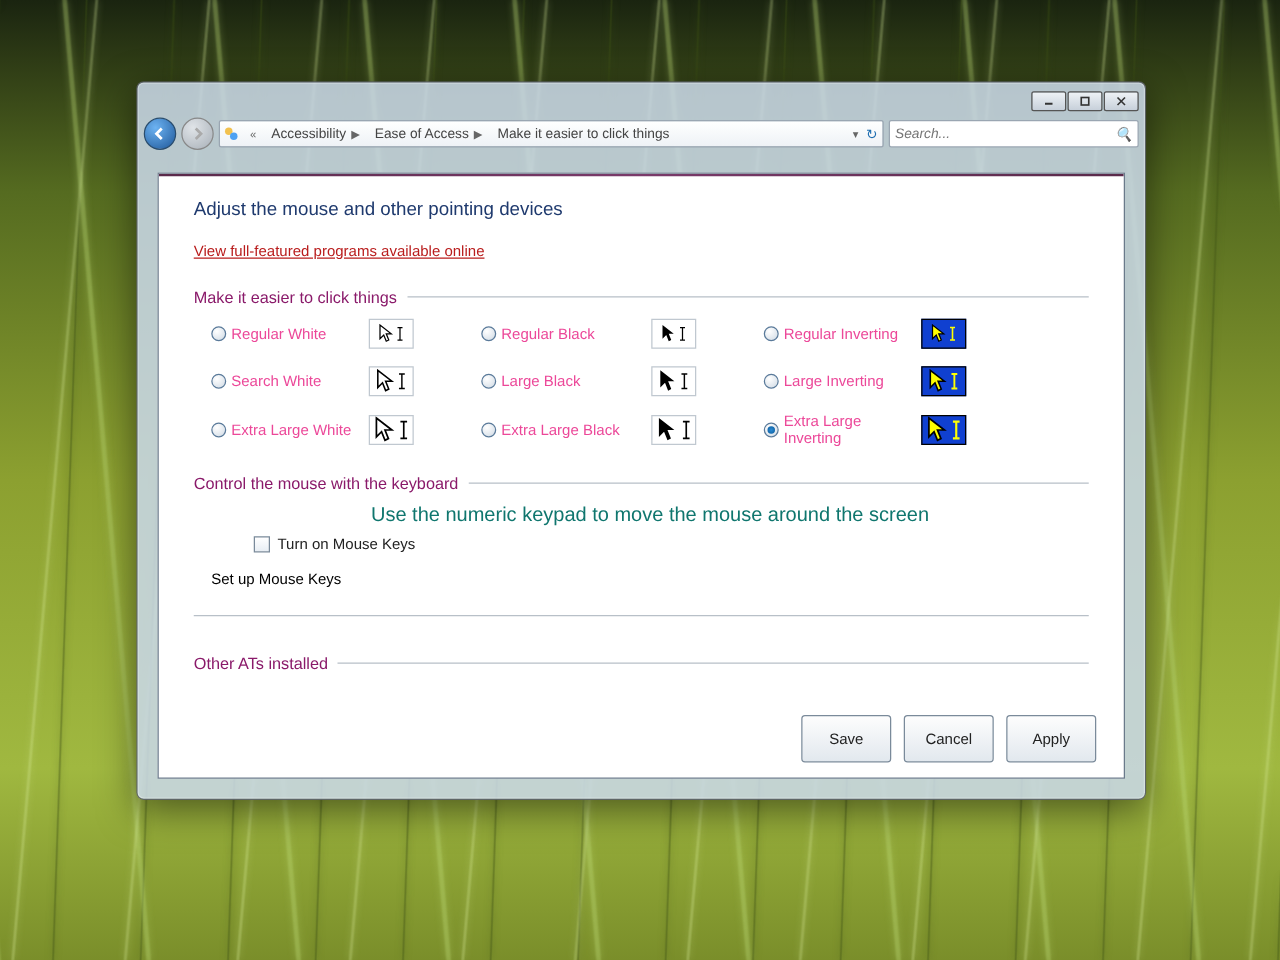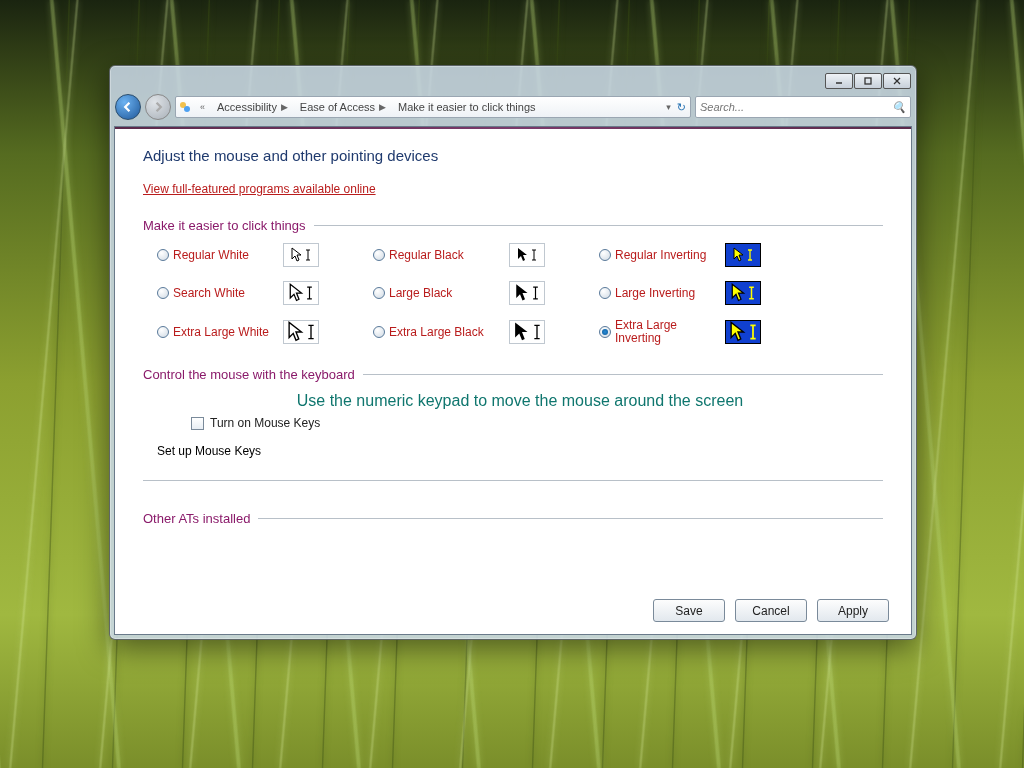--- a/index.html
+++ b/index.html
@@ -59,27 +59,27 @@
   border: 1px solid #9aa6b2; border-radius: 2px;
   display: flex; align-items: center;
   font-size: 11px; color: #444;
   overflow: hidden;
 }
 .addr-icon { width: 18px; display:flex; justify-content:center; }
 .addr-seg { padding: 0 6px; display:flex; align-items:center; gap:4px; height:100%;}
 .chev { color:#666; font-size:9px;}
 .addr-tail { margin-left:auto; display:flex; align-items:center; padding:0 4px; gap:6px;}
 .searchbox {
-  width: 216px; height:22px;
+  width: 200px; height:22px;
   background:#fff; border:1px solid #9aa6b2; border-radius:2px;
   display:flex; align-items:center; padding:0 4px; color:#888; font-style:italic; font-size:11px;
 }
 .searchbox input { border:none; outline:none; flex:1; font-size:11px; font-style:italic; color:#666; background:transparent;}
 .content-frame {
-  flex:1; margin:4px; background:#fff; border:1px solid #6a7a8a;
+  flex:1; margin:16px; background:#fff; border:1px solid #6a7a8a;
   position:relative; overflow:hidden;
 }
 .content-frame::before{
   content:""; position:absolute; left:0; right:0; top:0; height:2px;
   background:linear-gradient(90deg,#5a2a4a,#7a3a6a,#5a2a4a);
 }
 .content { padding: 20px 28px 50px 28px; }
 h1.page-title { font-size: 15px; font-weight: normal; color: #1f3a6e; margin-bottom: 18px; }
 .link { color:#b91c1c; text-decoration:underline; font-size:12px; cursor:pointer;}
 .section-head {
@@ -87,21 +87,21 @@
   display: flex; align-items: center; gap: 8px;
   margin-top: 22px; margin-bottom: 10px;
 }
 .section-head .rule { flex: 1; height: 1px; background: #b8c0c8; }
 .pointer-grid {
   display: grid;
   grid-template-columns: 16px 110px 50px 40px 16px 120px 50px 40px 16px 110px 50px;
   row-gap: 14px;
   align-items: center;
   margin-left: 14px;
-  font-size: 12px; color:#b91c1c;
+  font-size: 12px; color:#ec4899;
 }
 .radio {
   width:12px; height:12px; border:1px solid #5a7a9a; border-radius:50%;
   background:radial-gradient(circle at 35% 30%,#fff,#d0dae4);
   display:inline-block;
   position:relative;
 }
 .radio.sel::after{
   content:""; position:absolute; left:2px; top:2px; width:6px; height:6px; border-radius:50%;
   background:radial-gradient(circle,#2a8ad4,#0a5a9a);
@@ -114,21 +114,21 @@
 .cursor-sample svg { display:block; }
 .subtext { color:#0f766e; font-size:16px; margin-left:14px;text-align:center;}
 .checkbox-row { display:flex; align-items:center; gap:6px; margin-left:14px; margin-top:6px; font-size:12px; color:#222;padding-left:34px;}
 .checkbox { width:13px; height:13px; border:1px solid #7a8a9a; background:linear-gradient(180deg,#fff,#e8eef4);}
 .setup-row { margin-left:14px; margin-top:14px; font-size:12px;}
 .indent-check { margin-left:42px; }
 .footer-btns {
   position:absolute; right:22px; bottom:12px; display:flex; gap:10px;
 }
 .btn {
-  min-width:72px; height:23px; padding:0 14px;
+  min-width:72px; height:38px; padding:0 14px;
   background:linear-gradient(180deg,#fdfdfd,#e2e8ee);
   border:1px solid #7a8a9a; border-radius:3px;
   font-size:12px; color:#222;
   display:flex; align-items:center; justify-content:center;
   cursor:pointer;
 }
 </style>
 </head>
 <body>
 <div class="grass"></div>

